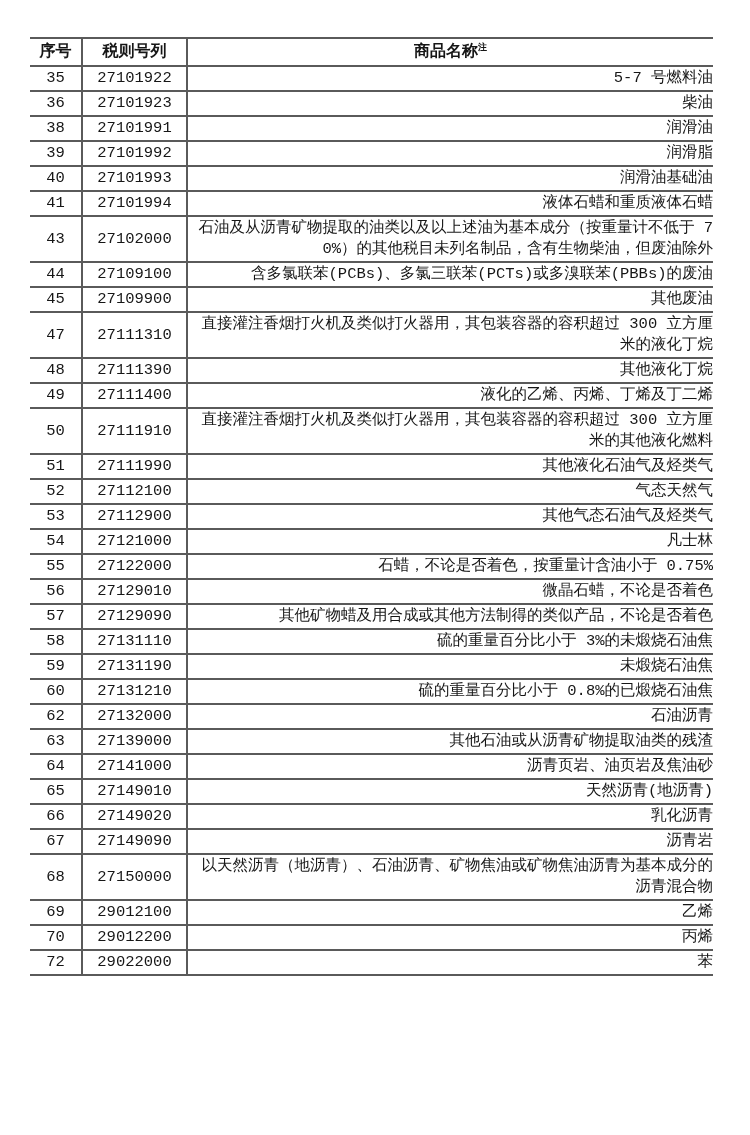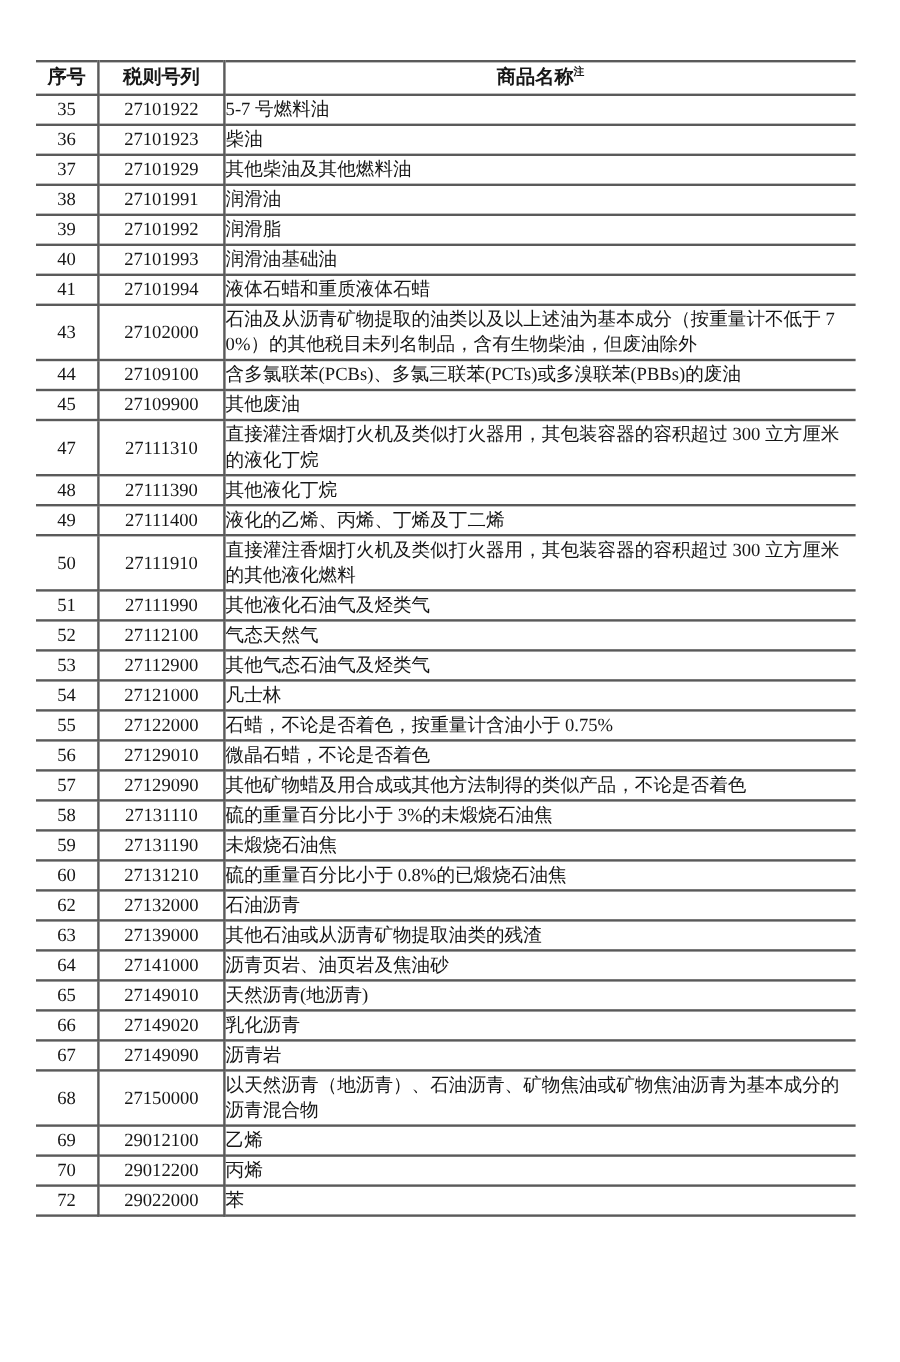--- a/index.html
+++ b/index.html
@@ -8,21 +8,22 @@
   }
   body {
     width: 750px;
     height: 1135px;
     background: #ffffff;
     font-family: "Liberation Serif", "DejaVu Serif", serif;
     color: #161616;
     -webkit-font-smoothing: antialiased;
   }
   .page {
-    padding: 50px 37px 0 30px;
+    padding: 37px 37px 0 30px;
+    font-family: Liberation Mono, monospace;
   }
   table.tariff {
     border-collapse: collapse;
     width: 683px;
     table-layout: fixed;
     border-top: 2px solid #5a5a5a;
   }
   table.tariff th,
   table.tariff td {
     border-bottom: 2px solid #5a5a5a;
@@ -40,21 +41,21 @@
   }
   col.c-no   { width: 52px; }
   col.c-code { width: 105px; }
   col.c-name { width: 526px; }
   .b-right { border-right: 2px solid #5a5a5a; }
   td.c-no, td.c-code {
     text-align: center;
     font-variant-numeric: tabular-nums;
   }
   td.c-name {
-    text-align: left;
+    text-align: right;
     padding-left: 9px;
     padding-right: 22px;
     word-break: break-all;
   }
   th sup {
     font-size: 9px;
     font-weight: bold;
     vertical-align: super;
     line-height: 0;
   }
@@ -87,25 +88,20 @@
     <td class="c-no b-right">35</td>
     <td class="c-code b-right">27101922</td>
     <td class="c-name">5-7 号燃料油</td>
   </tr>
         <tr>
     <td class="c-no b-right">36</td>
     <td class="c-code b-right">27101923</td>
     <td class="c-name">柴油</td>
   </tr>
         <tr>
-    <td class="c-no b-right">37</td>
-    <td class="c-code b-right">27101929</td>
-    <td class="c-name">其他柴油及其他燃料油</td>
-  </tr>
-        <tr>
     <td class="c-no b-right">38</td>
     <td class="c-code b-right">27101991</td>
     <td class="c-name">润滑油</td>
   </tr>
         <tr>
     <td class="c-no b-right">39</td>
     <td class="c-code b-right">27101992</td>
     <td class="c-name">润滑脂</td>
   </tr>
         <tr>

